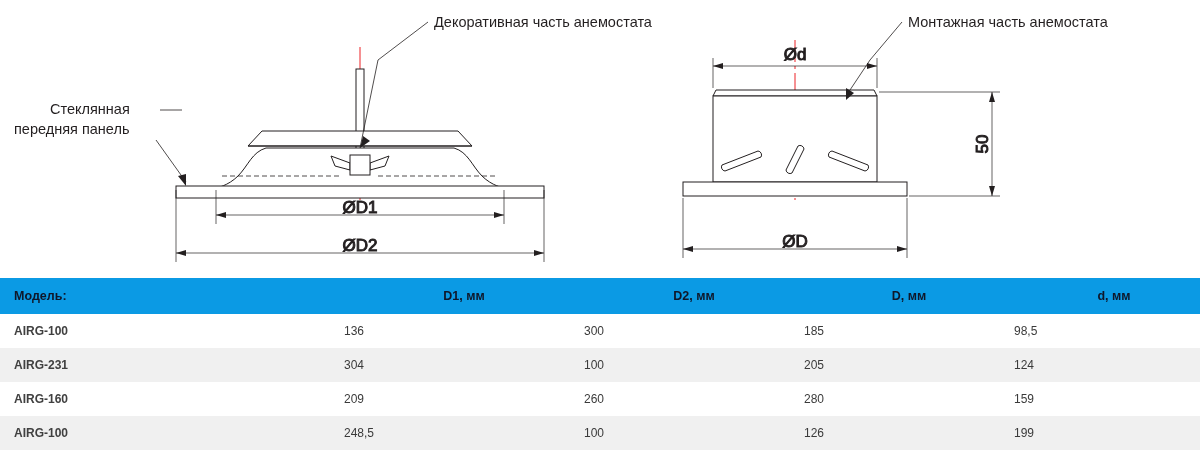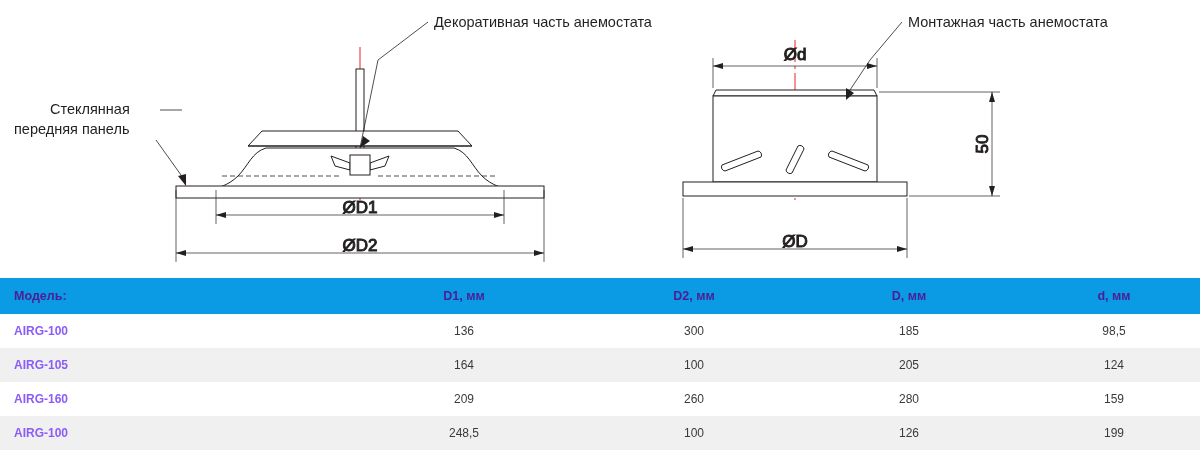--- a/index.html
+++ b/index.html
@@ -49,50 +49,49 @@
     width: 1200px;
     height: 173px;
   }
   table.spec {
     border-collapse: collapse;
     width: 1200px;
     table-layout: fixed;
   }
   table.spec th {
     background: #0b9ae4;
-    color: #4c1d95;
+    color: #0f172a;
     font-size: 12.5px;
     font-weight: bold;
     height: 36px;
     text-align: center;
     padding: 0;
     vertical-align: middle;
   }
   table.spec th.first,
   table.spec td.first {
     text-align: left;
     padding-left: 14px;
   }
   table.spec td {
     font-size: 12px;
     color: #3a3a3a;
     height: 34px;
-    text-align: center;
     padding: 0;
     vertical-align: middle;
   }
   table.spec tr.odd td {
     background: #ffffff;
   }
   table.spec tr.even td {
     background: #f0f0f0;
   }
   table.spec td.first {
     font-weight: bold;
-    color: #8b5cf6;
+    color: #404040;
   }
 </style>
 </head>
 <body>
 
 <div id="stage">
 
   <div id="drawing">
     <svg width="1200" height="278" viewBox="0 0 1200 278" xmlns="http://www.w3.org/2000/svg">
 
@@ -249,22 +248,22 @@
       </thead>
       <tbody>
         <tr class="odd">
           <td class="first">AIRG-100</td>
           <td>136</td>
           <td>300</td>
           <td>185</td>
           <td>98,5</td>
         </tr>
         <tr class="even">
-          <td class="first">AIRG-105</td>
-          <td>164</td>
+          <td class="first">AIRG-231</td>
+          <td>304</td>
           <td>100</td>
           <td>205</td>
           <td>124</td>
         </tr>
         <tr class="odd">
           <td class="first">AIRG-160</td>
           <td>209</td>
           <td>260</td>
           <td>280</td>
           <td>159</td>

